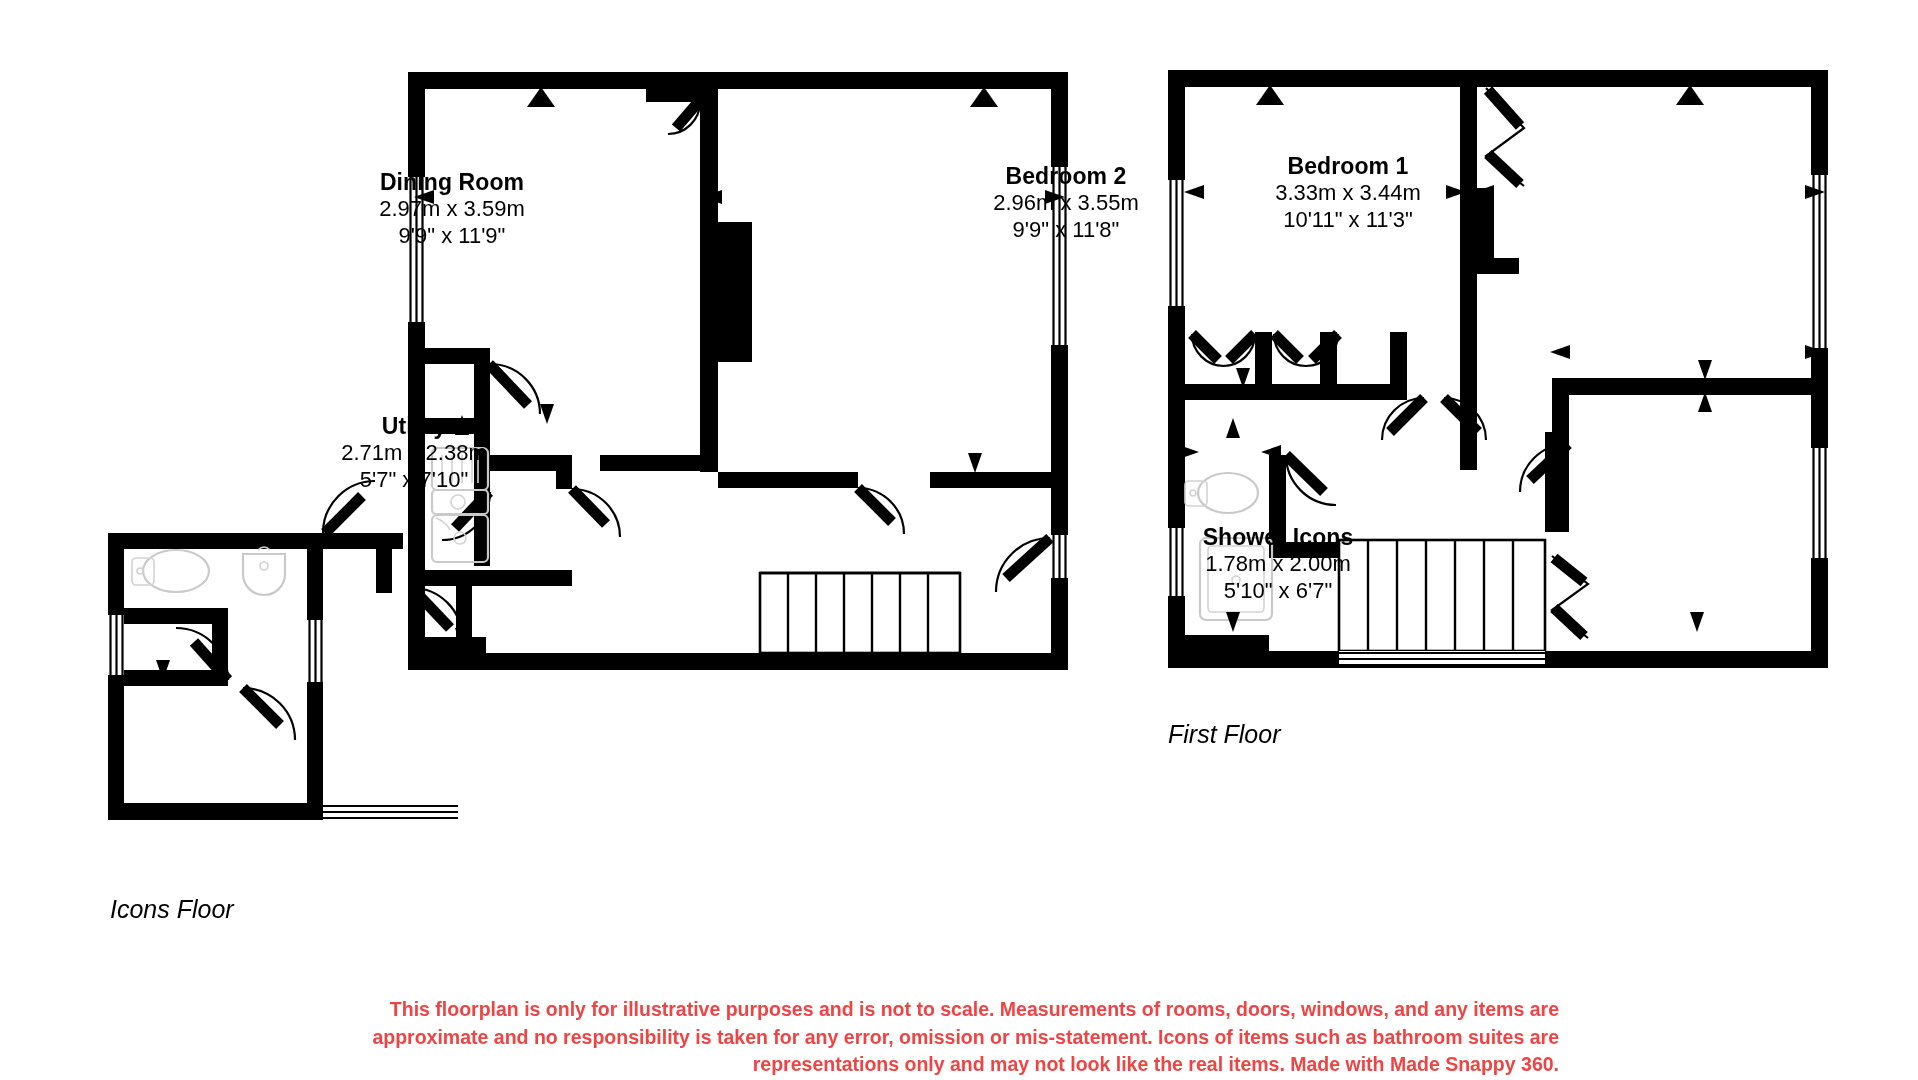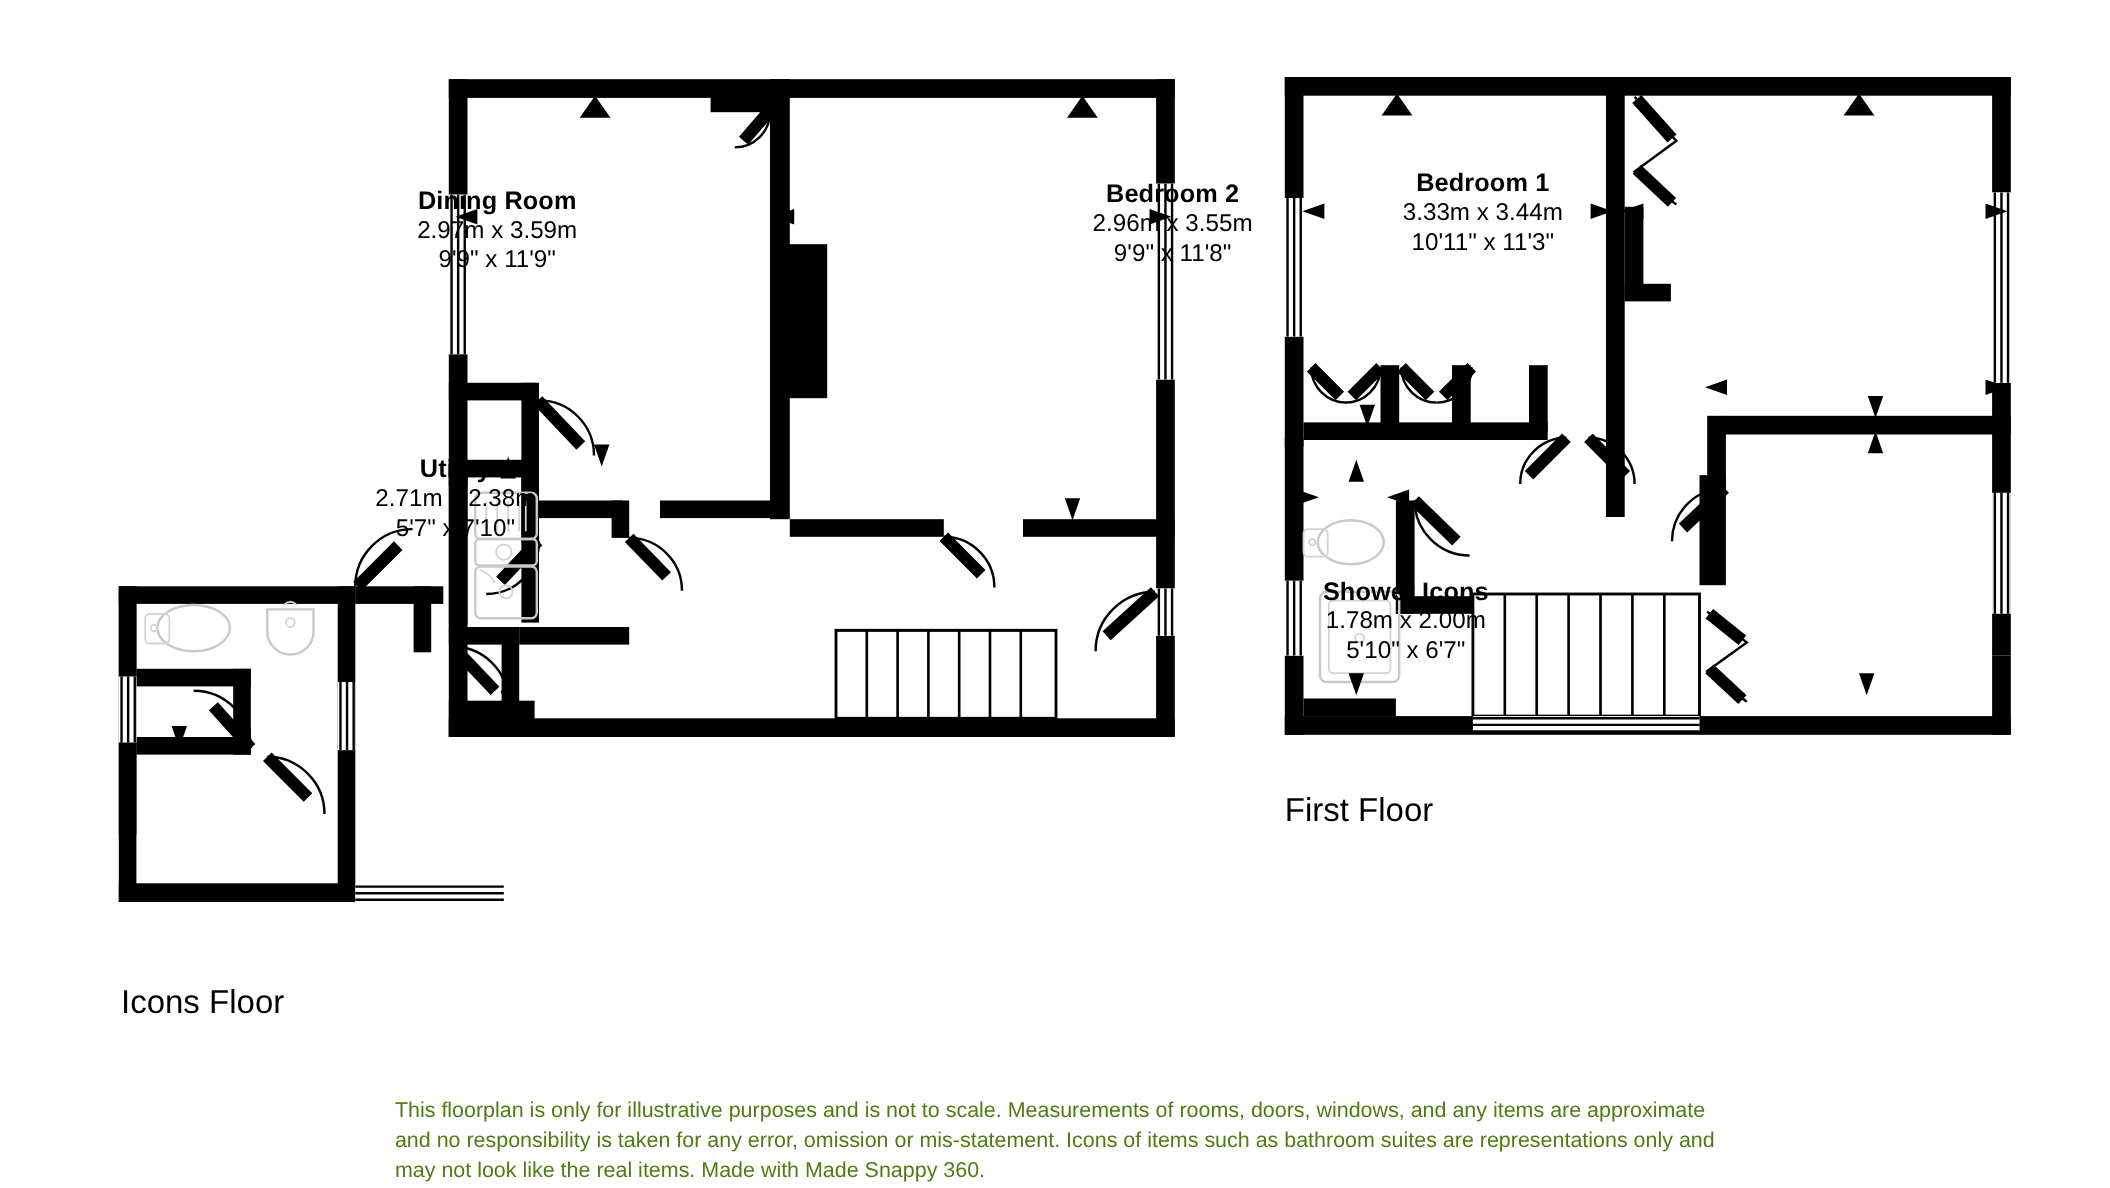--- a/index.html
+++ b/index.html
@@ -47,33 +47,35 @@
     letter-spacing: 0.1px;
     white-space: nowrap;
   }
   .room-dim {
     font-size: 22px;
     font-weight: normal;
     white-space: nowrap;
   }
   .floor-title {
     position: absolute;
-    font-size: 30px;
+    font-size: 25px;
     font-weight: normal;
     white-space: nowrap;
+    font-style: italic;
   }
   #disclaimer {
     position: absolute;
     left: 359px;
     top: 996px;
     width: 1200px;
-    text-align: left;
+    text-align: right;
     font-size: 19.5px;
     line-height: 1.42;
-    color: #4d7c0f;
+    color: #ef4444;
+    font-weight: bold;
   }
 </style>
 </head>
 <body>
 
 <div id="floorplan-root">
 
   <svg class="plan" viewBox="0 0 1918 1080">
 
     <g>

